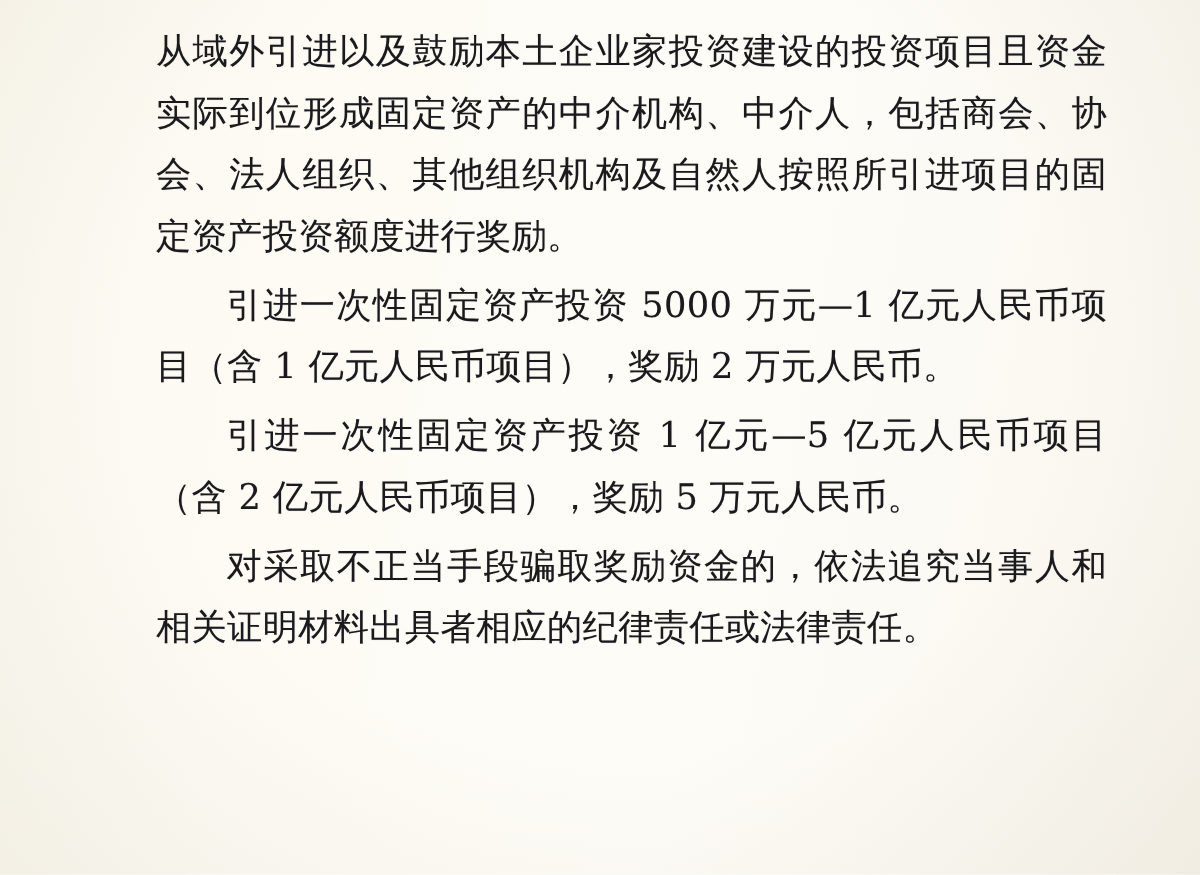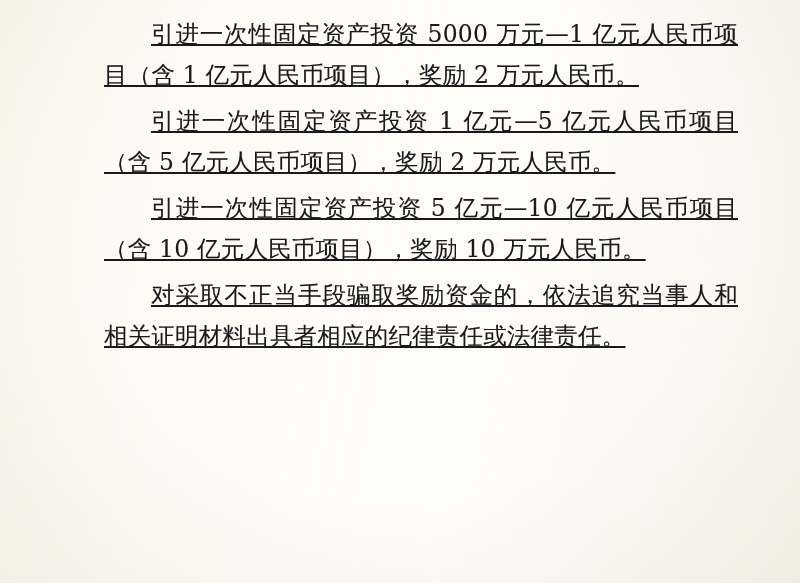--- a/index.html
+++ b/index.html
@@ -41,27 +41,26 @@
     line-height: 41px;
     color: #1a1a1c;
     text-align: justify;
     text-justify: inter-ideograph;
     letter-spacing: 0.2px;
     font-weight: 500;
     text-shadow: 0 0 0.6px rgba(40,40,45,0.35);
   }
   p.indent {
     text-indent: 2em;
-    text-decoration: underline;
   }
 </style>
 </head>
 <body>
 
 <div class="page">
   <div class="doc-body">
+    <p class="para">从域外引进以及鼓励本土企业家投资建设的投资项目且资金实际到位形成固定资产的中介机构、中介人，包括商会、协会、法人组织、其他组织机构及自然人按照所引进项目的固定资产投资额度进行奖励。</p>
     <p class="para indent">引进一次性固定资产投资 5000 万元—1 亿元人民币项目（含 1 亿元人民币项目），奖励 2 万元人民币。</p>
-    <p class="para indent">引进一次性固定资产投资 1 亿元—5 亿元人民币项目（含 5 亿元人民币项目），奖励 2 万元人民币。</p>
-    <p class="para indent">引进一次性固定资产投资 5 亿元—10 亿元人民币项目（含 10 亿元人民币项目），奖励 10 万元人民币。</p>
+    <p class="para indent">引进一次性固定资产投资 1 亿元—5 亿元人民币项目（含 2 亿元人民币项目），奖励 5 万元人民币。</p>
     <p class="para indent">对采取不正当手段骗取奖励资金的，依法追究当事人和相关证明材料出具者相应的纪律责任或法律责任。</p>
 
   </div>
 </div>
 
 </body></html>

